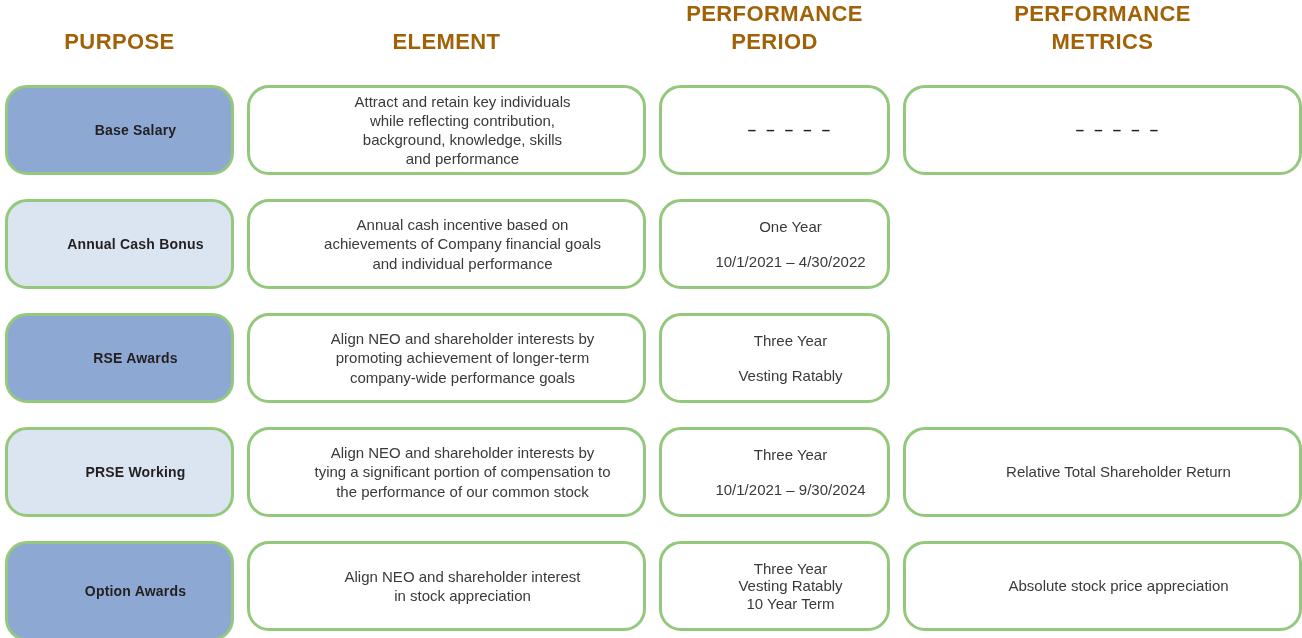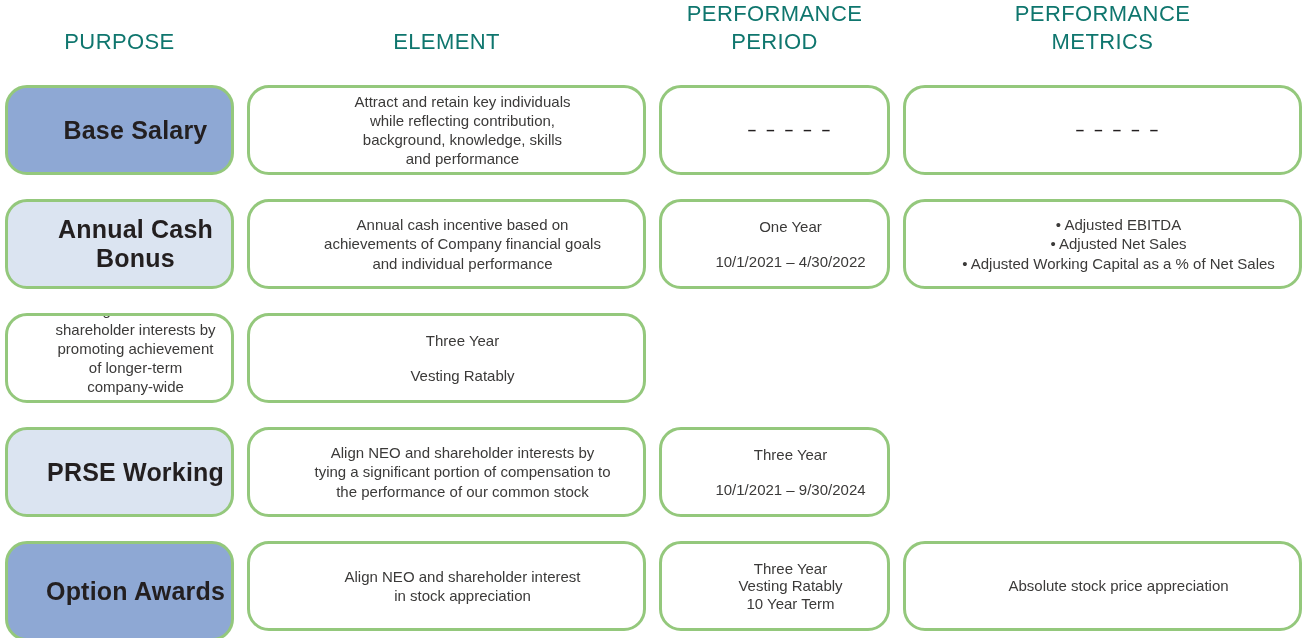--- a/index.html
+++ b/index.html
@@ -20,27 +20,27 @@
     display: grid;
     grid-template-columns: 229px 399px 231px 399px;
     column-gap: 13px;
   }
   .header {
     height: 60px;
     align-items: end;
   }
   .hcell {
     text-align: center;
-    font-weight: normal;
+    font-weight: bold;
     font-size: 22px;
     letter-spacing: 0.4px;
     line-height: 1.25;
     white-space: pre-line;
     padding-bottom: 5px;
-    color: #0f766e;
+    color: #a16207;
   }
   .rows {
     display: flex;
     flex-direction: column;
     gap: 24px;
     margin-top: 25px;
   }
   .box {
     height: 90px;
     border: 3px solid #94C87C;
@@ -48,21 +48,21 @@
     background: #ffffff;
     display: flex;
     align-items: center;
     justify-content: center;
     text-align: center;
     overflow: hidden;
     padding-left: 32px;
   }
   .box.element {
     font-weight: bold;
-    font-size: 25px;
+    font-size: 14px;
     letter-spacing: 0.2px;
     color: #231F20;
   }
   .box.element.dark  { background: #8EA8D4; }
   .box.element.light { background: #DBE4F1; }
   .row-5 .box.element { height: 100px; } 
   .cell-text {
     font-size: 15px;
     line-height: 1.28;
     color: #3B3A39;
@@ -117,28 +117,26 @@
       <div class="box purpose">
         <span class="cell-text">Annual cash incentive based on
 achievements of Company financial goals
 and individual performance</span>
       </div>
       <div class="box period">
         <span class="cell-text">One Year
 
 10/1/2021 – 4/30/2022</span>
       </div>
-      <div class="box metrics">
-        <span class="cell-text">• Adjusted EBITDA
-• Adjusted Net Sales
-• Adjusted Working Capital as a % of Net Sales</span>
-      </div>
     </div>
 
     <div class="grid row-3">
+      <div class="box element dark">
+        <span>RSE Awards</span>
+      </div>
       <div class="box purpose">
         <span class="cell-text">Align NEO and shareholder interests by
 promoting achievement of longer-term
 company-wide performance goals</span>
       </div>
       <div class="box period">
         <span class="cell-text">Three Year
 
 Vesting Ratably</span>
       </div>
@@ -151,20 +149,23 @@
       <div class="box purpose">
         <span class="cell-text">Align NEO and shareholder interests by
 tying a significant portion of compensation to
 the performance of our common stock</span>
       </div>
       <div class="box period">
         <span class="cell-text">Three Year
 
 10/1/2021 – 9/30/2024</span>
       </div>
+      <div class="box metrics">
+        <span class="cell-text">Relative Total Shareholder Return</span>
+      </div>
     </div>
 
     <div class="grid row-5">
       <div class="box element dark">
         <span>Option Awards</span>
       </div>
       <div class="box purpose">
         <span class="cell-text">Align NEO and shareholder interest
 in stock appreciation</span>
       </div>

